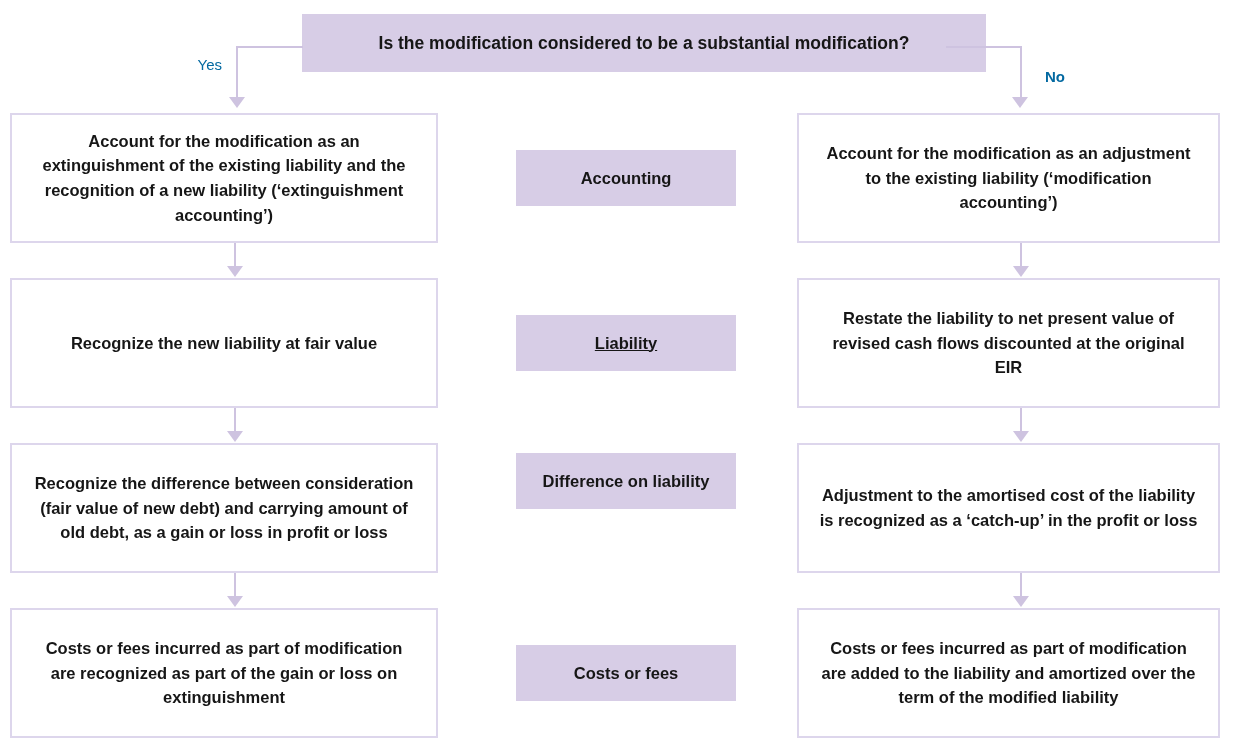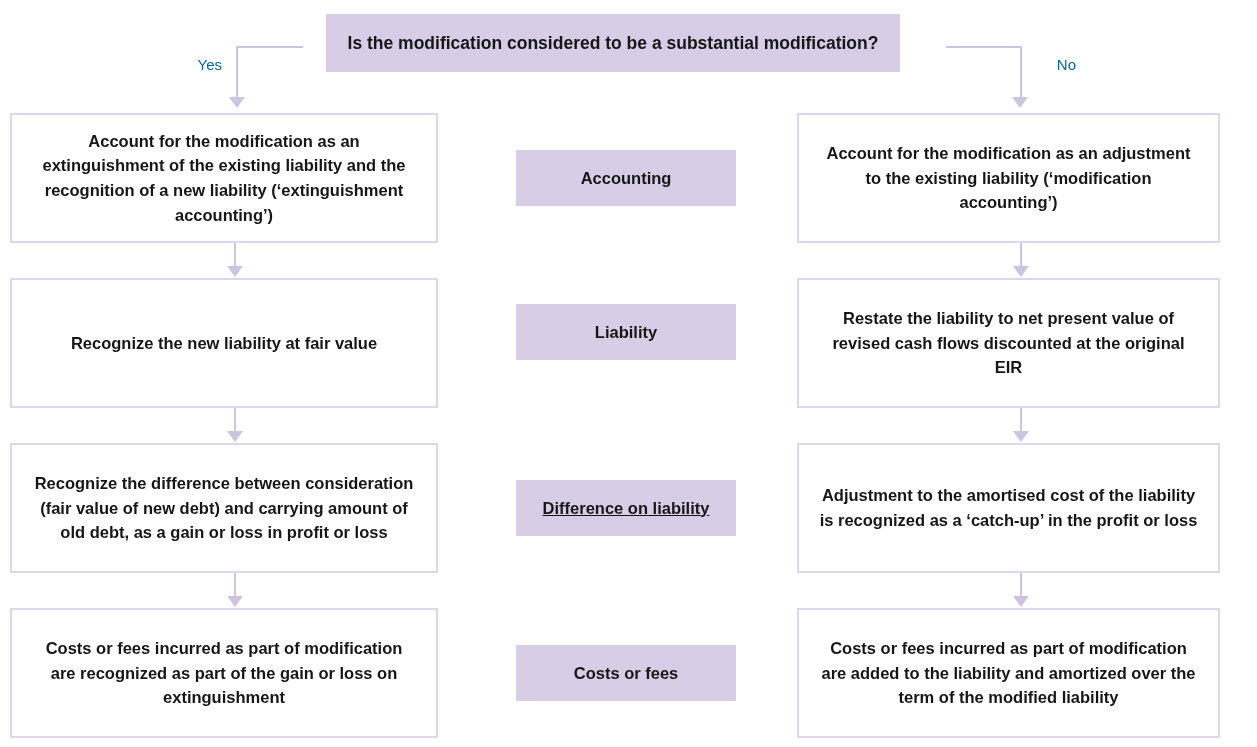--- a/index.html
+++ b/index.html
@@ -12,51 +12,50 @@
     overflow:hidden;
   }
   .pbox {
     position:absolute;
     background:#d7cde6;
     display:flex; align-items:center; justify-content:center;
     text-align:center;
     font-weight:700;
   }
   .title-box {
-    left:302px; top:14px; width:574px; height:58px;
+    left:302px; top:14px; width:684px; height:58px;
     font-size:17.5px;
-    margin-left:24px;
   }
   .wbox {
     position:absolute;
     box-sizing:border-box;
     background:#ffffff;
     border:2px solid #ddd6ec;
     display:flex; align-items:center; justify-content:center;
     text-align:center;
     font-weight:700;
     font-size:16.5px;
     line-height:1.5;
     padding:0 20px;
   }
   .col-yes { left:10px;  width:428px; height:130px; }
   .col-no  { left:797px; width:423px; height:130px; }
   .row1 { top:113px; } .row2 { top:278px; } .row3 { top:443px; } .row4 { top:608px;padding-left:20px; }
   .cat {
     left:516px; width:220px; height:56px;
     font-size:16.5px;
   }
-  .cat1 { top:150px; } .cat2 { top:304px; } .cat3 { top:480px;text-decoration:underline; } .cat4 { top:645px; }
+  .cat1 { top:150px; } .cat2 { top:315px;text-decoration:underline; } .cat3 { top:453px; } .cat4 { top:645px; }
 
   .branch-label {
     position:absolute;
     font-size:15px; font-weight:400; color:#0369a1;
   }
   .yes-label { left:180px; top:56px; width:42px; text-align:right; }
-  .no-label  { left:1034px; top:56px; width:42px; text-align:right; }
+  .no-label  { left:1034px; top:68px; width:42px; text-align:center;font-weight:bold; }
 
   .elbow { position:absolute; box-sizing:border-box; }
   .elbow-yes {
     left:236px; top:46px; width:67px; height:52px;
     border-top:2px solid #cec3e0;
     border-left:2px solid #cec3e0;
   }
   .elbow-no {
     left:946px; top:46px; width:76px; height:52px;
     border-top:2px solid #cec3e0;

